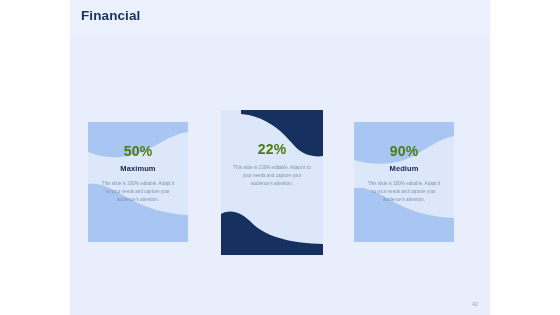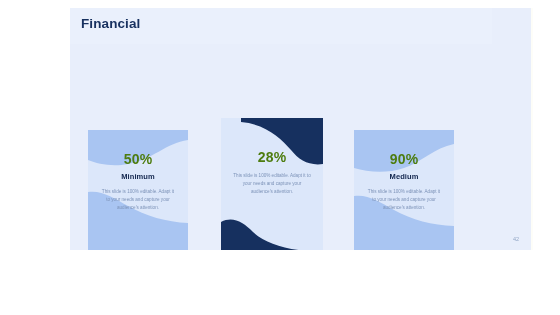--- a/index.html
+++ b/index.html
@@ -18,26 +18,25 @@
     position: relative;
     width: 560px;
     height: 315px;
     background: #ffffff;
   }
 
   
   #slide-canvas {
     position: absolute;
     left: 70px;
-    top: 8px;
+    top: 0px;
     width: 422px;
-    height: 242px;
+    height: 315px;
     background: #e8eefb;
     overflow: hidden;
-    padding-left: 41px;
   }
 
   
   #title-band {
     position: absolute;
     left: 0;
     top: 0;
     width: 422px;
     height: 36px;
     background: #eaf0fc;
@@ -144,35 +143,35 @@
     <div class="card" id="card-min">
       <div class="card-bg">
         <svg viewBox="0 0 100 120" preserveAspectRatio="none">
           <rect x="0" y="0" width="100" height="120" fill="#dce7fa"></rect>
           <path d="M0,0 L100,0 L100,10 C78,13 64,30 40,34 C24,37 10,34 0,30 Z" fill="#a9c5f2"></path>
           <path d="M0,62 C14,60 26,68 40,76 C58,86 78,92 100,93 L100,120 L0,120 Z" fill="#a9c5f2"></path>
         </svg>
       </div>
       <div class="card-content">
         <div class="pct">50%</div>
-        <div class="pct-label">Minimum</div>
+        <div class="pct-label">Maximum</div>
         <div class="pct-desc">This slide is 100% editable. Adapt it to your needs and capture your audience's attention.</div>
       </div>
     </div>
 
     <div class="card" id="card-max">
       <div class="card-bg">
         <svg viewBox="0 0 102 145" preserveAspectRatio="none">
           <rect x="0" y="0" width="102" height="145" fill="#dce7fa"></rect>
           <path d="M20,0 L102,0 L102,46 C88,48 78,42 70,32 C60,20 44,6 20,4 Z" fill="#16305f"></path>
           <path d="M0,104 C12,98 22,104 32,114 C46,127 70,133 102,134 L102,145 L0,145 Z" fill="#16305f"></path>
         </svg>
       </div>
       <div class="card-content">
-        <div class="pct">28%</div>
+        <div class="pct">22%</div>
         <div class="pct-desc">This slide is 100% editable. Adapt it to your needs and capture your audience's attention.</div>
       </div>
     </div>
 
     <div class="card" id="card-med">
       <div class="card-bg">
         <svg viewBox="0 0 100 120" preserveAspectRatio="none">
           <rect x="0" y="0" width="100" height="120" fill="#dce7fa"></rect>
           <path d="M0,0 L100,0 L100,14 C80,18 68,32 50,38 C32,44 14,42 0,38 Z" fill="#a9c5f2"></path>
           <path d="M0,66 C14,64 26,72 40,80 C58,90 78,95 100,96 L100,120 L0,120 Z" fill="#a9c5f2"></path>

